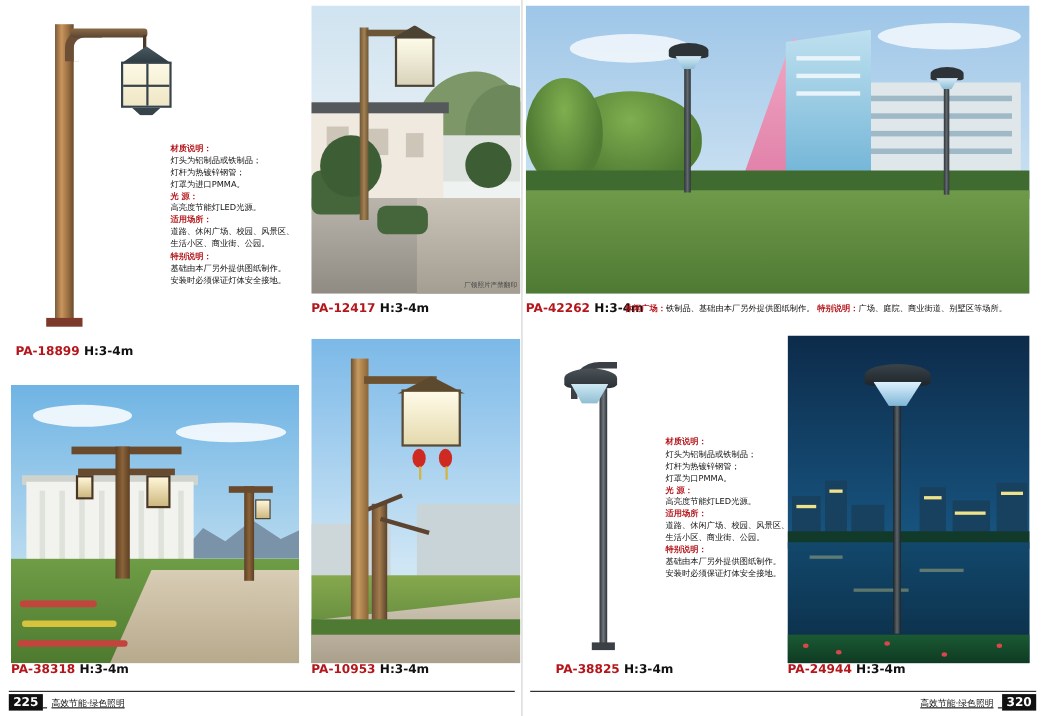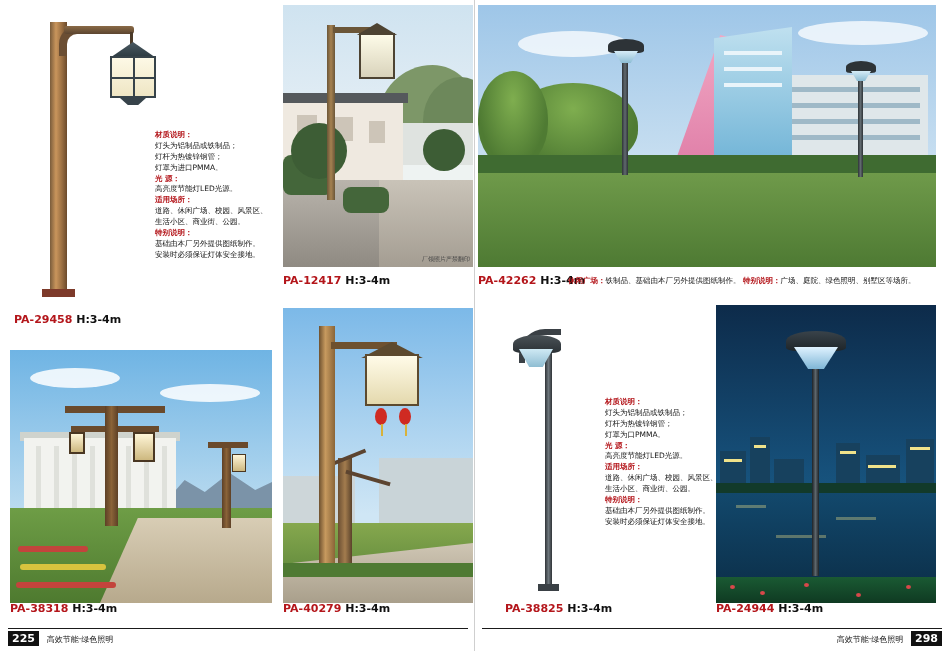--- a/index.html
+++ b/index.html
@@ -159,21 +159,21 @@
   #fig7 .head { position:absolute; left:70px; top:26px; width:60px; height:20px;
      background:linear-gradient(180deg,#39434a,#1e2529); border-radius:50% 50% 18% 18%; }
   #fig7 .glass { position:absolute; left:78px; top:42px; width:44px; height:22px;
      background:linear-gradient(180deg,#dff2ff,#7fb6d6); clip-path:polygon(0 0,100% 0,68% 100%,32% 100%); }
   #fig7 .flowers { position:absolute; left:0; bottom:0; width:220px; height:26px;
      background:linear-gradient(180deg,#1a5a33,#0f3a22); }
   #fig7 .fdot { position:absolute; width:5px; height:4px; background:#d8484a; border-radius:50%; }
 
   
   .rule { position:absolute; background:#1a1a1a; }
-  .pg { position:absolute; bottom:6px; font-size:11px; font-weight:bold; color:#111; }
+  .pg { position:absolute; bottom:6px; font-size:11px; font-weight:bold; color:#111;text-decoration:underline; }
   .pgbox { background:#111; color:#fff; padding:1px 4px; }
   .pgtxt { font-size:8px; color:#111; font-weight:normal; }
   .spine { position:absolute; left:474px; top:0; width:1px; height:651px; background:#cfcfcf; }
 </style>
 </head>
 <body>
 
 <div class="page">
 
   <div class="spine"></div>
@@ -198,21 +198,21 @@
     <p>高亮度节能灯LED光源。</p>
     <p class="t">适用场所：</p>
     <p>道路、休闲广场、校园、风景区、</p>
     <p>生活小区、商业街、公园。</p>
     <p class="t">特别说明：</p>
     <p>基础由本厂另外提供图纸制作。</p>
     <p>安装时必须保证灯体安全接地。</p>
   </div>
 
   <div class="cap" style="left:14px; top:313px;">
-    <span>PA-29458</span>
+    <span>PA-18899</span>
     <span class="h">H:3-4m</span>
   </div>
 
   <div class="fig" id="fig2">
     <div class="sky"></div>
     <div class="hill"></div>
     <div class="hill2"></div>
     <div class="bld"></div>
     <div class="wall"></div>
     <div class="walltop"></div>
@@ -263,21 +263,21 @@
     <div class="headA" style="left:373px; top:66px; width:20px; height:10px; background:linear-gradient(180deg,#d6ecf7,#8dbdd4); clip-path:polygon(0 0,100% 0,70% 100%,30% 100%);"></div>
   </div>
 
   <div class="cap" style="left:478px; top:274px;">
     <span>PA-42262</span>
     <span class="h">H:3-4m</span>
   </div>
 
   <div style="position:absolute; left:568px; top:276px; font-size:7.5px; color:#111; width:370px;">
     <span style="color:#b4161b; font-weight:bold;">休闲广场：</span><span>铁制品、基础由本厂另外提供图纸制作。</span>
-    <span style="color:#b4161b; font-weight:bold;">特别说明：</span><span>广场、庭院、绿色照明、别墅区等场所。</span>
+    <span style="color:#b4161b; font-weight:bold;">特别说明：</span><span>广场、庭院、商业街道、别墅区等场所。</span>
   </div>
 
   <div class="fig" id="fig4">
     <div class="sky"></div>
     <div class="cloud" style="left:20px; top:18px; width:90px; height:20px;"></div>
     <div class="cloud" style="left:150px; top:34px; width:100px; height:18px;"></div>
     <div class="mount"></div>
     <div class="bldgroof"></div>
     <div class="bldg"></div>
     <div class="col" style="left:26px;"></div>
@@ -324,21 +324,21 @@
     <div class="mroof"></div>
     <div class="mlamp"></div>
     <div class="lantern" style="left:92px; top:100px;"></div>
     <div class="lantern" style="left:116px; top:100px;"></div>
     <div class="tassel" style="left:98px; top:116px;"></div>
     <div class="tassel" style="left:122px; top:116px;"></div>
     <div style="position:absolute; left:0; top:255px; width:190px; height:14px; background:#4f7a33;"></div>
   </div>
 
   <div class="cap" style="left:283px; top:602px;">
-    <span>PA-40279</span>
+    <span>PA-10953</span>
     <span class="h">H:3-4m</span>
   </div>
 
   <div class="fig" id="fig6">
     <div class="arc"></div>
     <div class="p"></div>
     <div class="base"></div>
     <div class="head"></div>
     <div class="glass"></div>
   </div>
@@ -402,16 +402,16 @@
   <div class="rule" style="left:8px; bottom:22px; width:460px; height:1px;"></div>
   <div class="rule" style="left:482px; bottom:22px; width:460px; height:1px;"></div>
 
   <div class="pg" style="left:8px;">
     <span class="pgbox">225</span>
     <span class="pgtxt" style="margin-left:4px;">高效节能·绿色照明</span>
   </div>
 
   <div class="pg" style="right:8px;">
     <span class="pgtxt" style="margin-right:4px;">高效节能·绿色照明</span>
-    <span class="pgbox">298</span>
+    <span class="pgbox">320</span>
   </div>
 
 </div>
 
 </body></html>

